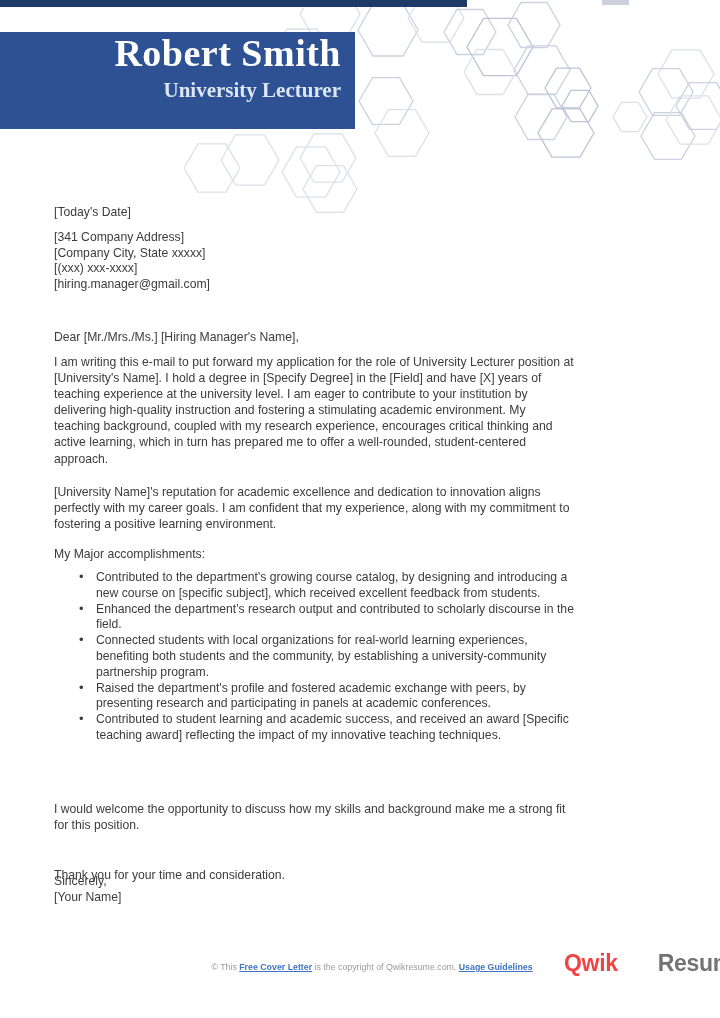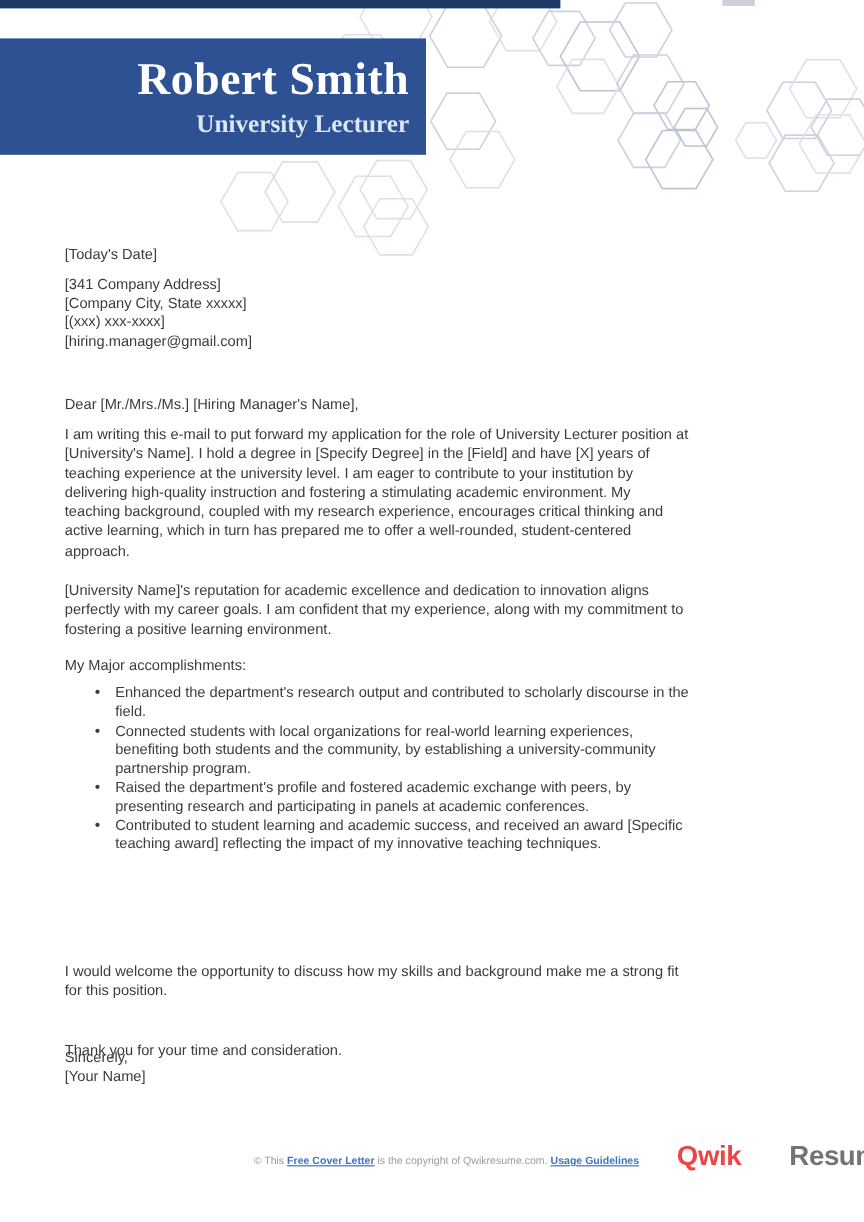--- a/index.html
+++ b/index.html
@@ -12,21 +12,21 @@
   #hexes { position:absolute; left:0; top:0; z-index:0; }
 
   
   #topbar { position:absolute; left:0; top:0; width:467px; height:7px; background:#1e3a66; z-index:2; }
   #topdash { position:absolute; left:602px; top:0; width:27px; height:5px; background:#ccd0da; z-index:2; }
 
   
   #nameblock {
     position:absolute; left:0; top:32px; width:355px; height:97px;
     background:#2d5193; z-index:1;
-    display:flex; flex-direction:column; justify-content:center;
+    display:flex; flex-direction:column; justify-content:flex-start;
     text-align:right; padding-right:14px; box-sizing:border-box;padding-left:36px;
   }
   #nameblock .name {
     font-family:"Liberation Serif", serif; font-weight:bold;
     font-size:38px; line-height:42px; color:#ffffff; letter-spacing:0.5px;
   }
   #nameblock .title {
     font-family:"Liberation Serif", serif; font-weight:bold;
     font-size:21px; line-height:26px; color:#dce6f4; margin-top:3px;
   }
@@ -120,20 +120,22 @@
 active learning, which in turn has prepared me to offer a well-rounded, student-centered
 approach.</div>
 
   <div class="blk" style="top:484px;">[University Name]'s reputation for academic excellence and dedication to innovation aligns
 perfectly with my career goals. I am confident that my experience, along with my commitment to
 fostering a positive learning environment.</div>
 
   <div class="blk" style="top:546px;">My Major accomplishments:</div>
 
   <ul class="bullets" style="top:570px;">
+    <li>Contributed to the department's growing course catalog, by designing and introducing a
+new course on [specific subject], which received excellent feedback from students.</li>
     <li>Enhanced the department's research output and contributed to scholarly discourse in the
 field.</li>
     <li>Connected students with local organizations for real-world learning experiences,
 benefiting both students and the community, by establishing a university-community
 partnership program.</li>
     <li>Raised the department's profile and fostered academic exchange with peers, by
 presenting research and participating in panels at academic conferences.</li>
     <li>Contributed to student learning and academic success, and received an award [Specific
 teaching award] reflecting the impact of my innovative teaching techniques.</li>
   </ul>

